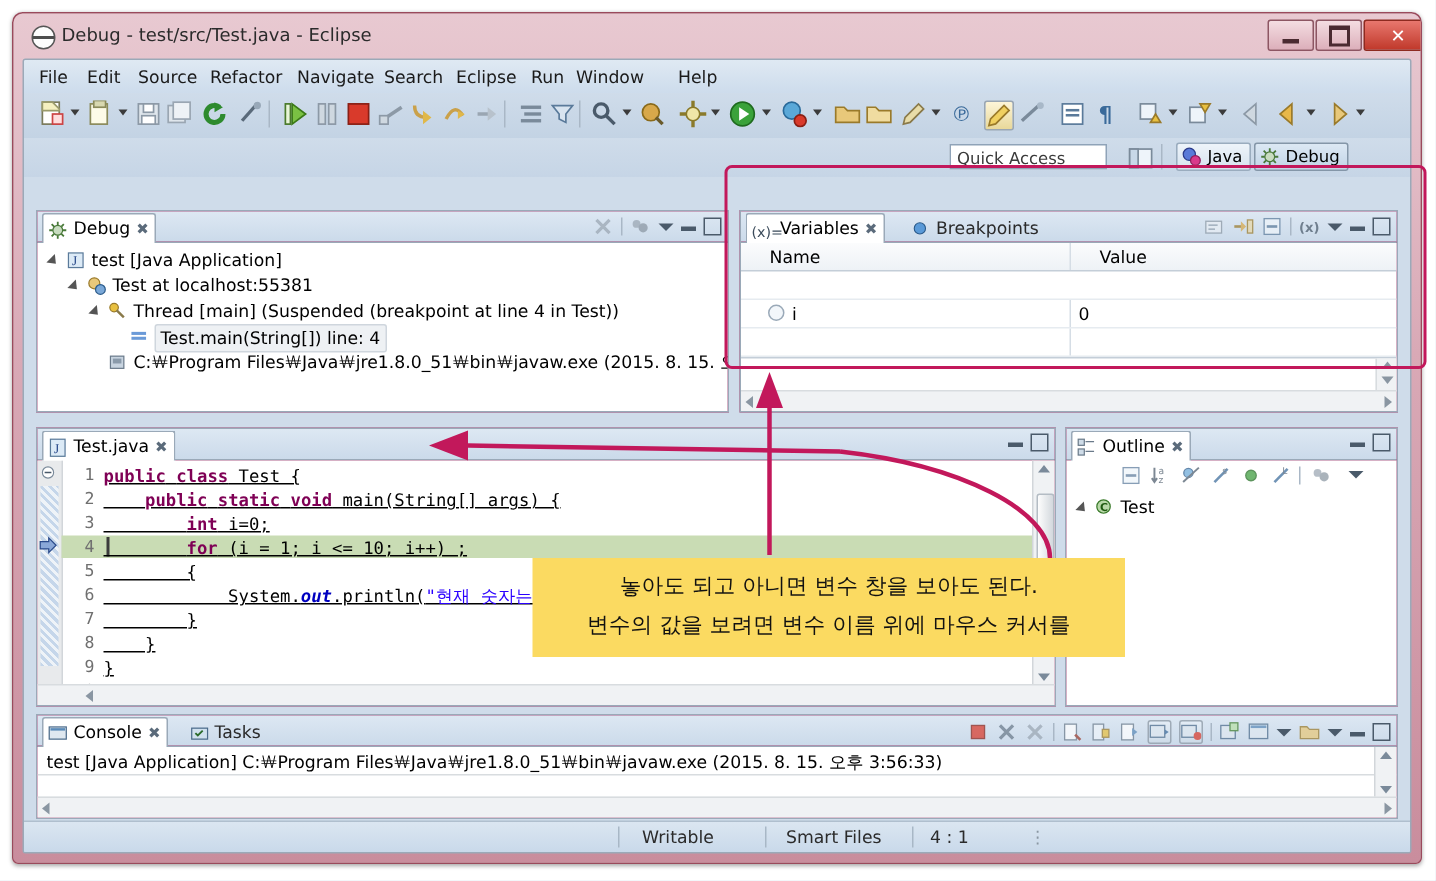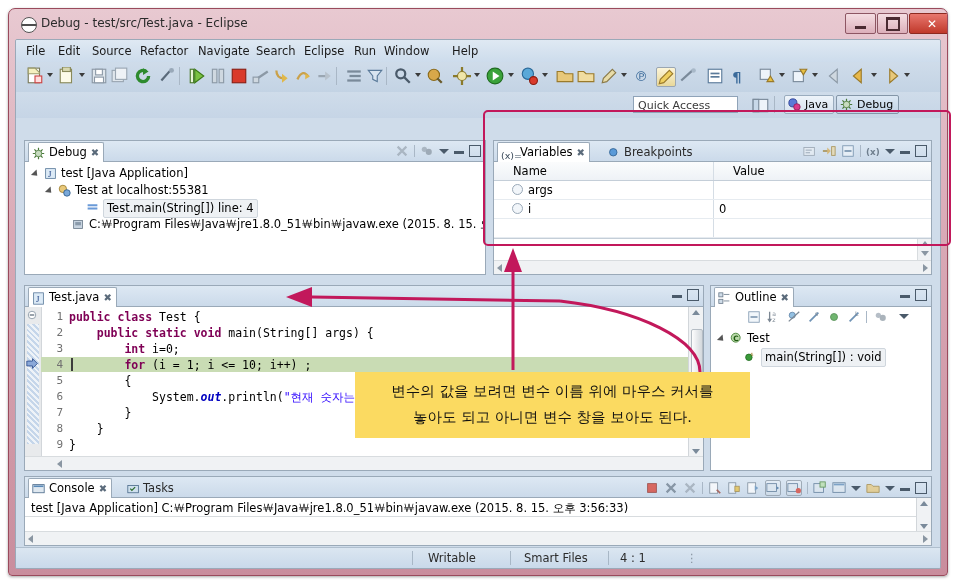--- a/index.html
+++ b/index.html
@@ -60,21 +60,21 @@
   .vt-row{display:flex;height:18px;border-bottom:1px solid #e6ebf0;font-size:11.5px;}
   .vt-row div{line-height:18px;padding-left:5px;box-sizing:border-box;}
   .vcol1{width:220px;border-right:1px solid #d5dde5;}
   .vcol2{flex:1;}
   .dot-i{display:inline-block;width:9px;height:9px;border-radius:50%;background:#f2f6fa;border:1px solid #9aa9b8;margin-right:5px;vertical-align:-1px;position:relative;}
   
   .gutter{position:absolute;left:0;top:0;width:16px;bottom:0;background:#e8eaec;border-right:1px solid #d2d6da;}
   .gutter-hatch{position:absolute;left:2px;top:17px;width:12px;height:120px;
      background:repeating-linear-gradient(45deg,#c5d6ea 0 2px,#eef3f8 2px 4px);}
   .lineno{position:absolute;left:16px;width:22px;text-align:right;font-family:"DejaVu Sans Mono","Liberation Mono",monospace;font-size:11px;color:#707070;}
-  .codeline{position:absolute;left:44px;font-family:"DejaVu Sans Mono","Liberation Mono",monospace;font-size:11.5px;white-space:pre;color:#000;}
+  .codeline{position:absolute;left:44px;font-family:"DejaVu Sans Mono","Liberation Mono",monospace;font-size:11.5px;white-space:pre;color:#000;text-decoration:underline;}
   .kw{color:#7f0055;font-weight:bold;}
   .str{color:#2a00ff;}
   .fld{color:#0000c0;font-style:italic;font-weight:bold;}
   .cur-line{position:absolute;left:16px;right:0;height:15px;background:#c9dcb4;}
   .cur-bar{position:absolute;width:2px;height:13px;background:#3c3c3c;}
   .ed-scroll{position:absolute;right:0;top:0;bottom:0;width:14px;background:#f0f2f4;border-left:1px solid #d2d6da;}
   .ed-thumb{position:absolute;left:2px;top:22px;width:10px;height:72px;background:linear-gradient(90deg,#fdfdfd,#d3d8dd);border:1px solid #b4bcc4;border-radius:2px;}
   .hscroll{position:absolute;left:0;right:0;bottom:0;height:13px;background:#f0f2f4;border-top:1px solid #d8dcdf;}
   
   .con-line{position:absolute;left:6px;top:3px;font-size:11.5px;white-space:nowrap;}
@@ -399,20 +399,30 @@
           <span class="tarrow" style="left:22px;top:5px"></span>
           <span class="ticon" style="left:33px">
             <svg viewBox="0 0 16 16">
                 <circle cx="6" cy="6" r="4.5" fill="#e8c87a" stroke="#9a7a2a"></circle>
                 <circle cx="11" cy="11" r="4" fill="#7aa8d8" stroke="#2a5a8a"></circle>
               </svg>
           </span>
           <span class="tlabel" style="left:50px">Test at localhost:55381</span>
         </div>
         <div class="trow">
+          <span class="tarrow" style="left:36px;top:5px"></span>
+          <span class="ticon" style="left:47px">
+            <svg viewBox="0 0 16 16">
+                <circle cx="5" cy="5" r="3.5" fill="#e8c040" stroke="#9a7a2a"></circle>
+                <path d="M7 7l6 6" stroke="#8a7a4a" stroke-width="2"></path>
+              </svg>
+          </span>
+          <span class="tlabel" style="left:64px">Thread [main] (Suspended (breakpoint at line 4 in Test))</span>
+        </div>
+        <div class="trow">
           <span class="ticon" style="left:61px">
             <svg viewBox="0 0 16 16">
                 <rect x="2" y="4" width="12" height="2.5" fill="#6a9ad8"></rect>
                 <rect x="2" y="8" width="12" height="2.5" fill="#6a9ad8"></rect>
               </svg>
           </span>
           <span class="tlabel sel" style="left:78px">Test.main(String[]) line: 4</span>
         </div>
         <div class="trow">
           <span class="ticon" style="left:47px">
@@ -468,23 +478,20 @@
           <span class="vmin"></span>
           <span class="vmax"></span>
         </div>
       </div>
       <div class="vbody">
         <div class="vt-head">
           <div class="vcol1">Name</div>
           <div class="vcol2">Value</div>
         </div>
         <div class="vt-row">
-          <div class="vcol1" style="padding-left:18px">
-            <span class="dot-i"></span><span>args</span>
-          </div>
         </div>
         <div class="vt-row">
           <div class="vcol1" style="padding-left:18px">
             <span class="dot-i"></span><span>i</span>
           </div>
           <div class="vcol2">0</div>
         </div>
         <div class="vt-row">
             <div class="vcol1"></div>
             <div class="vcol2"></div>
@@ -636,29 +643,20 @@
         <div class="trow" style="position:absolute;left:0;top:23px;width:100%">
           <span class="tarrow" style="left:8px;top:5px"></span>
           <span class="ticon" style="left:19px">
             <svg viewBox="0 0 16 16">
                 <circle cx="7" cy="7" r="5.5" fill="#b8d8a8" stroke="#3a7a2a"></circle>
                 <text x="4" y="11" font-size="9" fill="#1f5a10" font-weight="bold">C</text>
               </svg>
           </span>
           <span class="tlabel" style="left:36px">Test</span>
         </div>
-        <div class="trow" style="position:absolute;left:0;top:41px;width:100%">
-          <span class="ticon" style="left:33px">
-            <svg viewBox="0 0 16 16">
-                <circle cx="6" cy="9" r="4" fill="#3a9a3a" stroke="#1f6b1f"></circle>
-                <text x="8" y="7" font-size="7" fill="#9a7a2a">s</text>
-              </svg>
-          </span>
-          <span class="tlabel sel" style="left:50px">main(String[]) : void</span>
-        </div>
       </div>
     </div>
 
     <div class="view" style="left:8px;top:436px;width:908px;height:70px">
       <div class="vtabrow">
         <div class="vtab active" style="left:3px;padding-left:20px">
           <svg style="position:absolute;left:3px;top:4px;width:13px;height:13px" viewBox="0 0 16 16">
               <rect x="1" y="2" width="14" height="10" fill="#dfe8f0" stroke="#4a6a8a"></rect>
               <rect x="2" y="3" width="12" height="2" fill="#5a8ab8"></rect>
             </svg>
@@ -765,22 +763,22 @@
       <div class="st-cell" style="left:604px">4 : 1</div>
       <div class="st-cell" style="left:670px;color:#8a96a2">⋮</div>
     </div>
 
   </div>
 </div>
 
 <div class="redbox" style="left:483px;top:110px;width:468px;height:136px"></div>
 
 <div class="callout" style="left:355px;top:372px;width:395px;height:66px;padding-top:6px;box-sizing:border-box">
+  <div>놓아도 되고 아니면 변수 창을 보아도 된다.</div>
   <div>변수의 값을 보려면 변수 이름 위에 마우스 커서를</div>
-  <div>놓아도 되고 아니면 변수 창을 보아도 된다.</div>
 </div>
 
 <svg class="anno">
 
   <path d="M513 370 L513 268" stroke="#c2185b" stroke-width="3" fill="none"></path>
   <path d="M513 248 L504 272 L522 272 Z" fill="#c2185b"></path>
 
   <path d="M700 372 C700 340 640 310 560 301" stroke="#c2185b" stroke-width="3" fill="none"></path>
   <path d="M286 297 L312 287 L312 307 Z" fill="#c2185b"></path>
   <path d="M560 301 L312 297" stroke="#c2185b" stroke-width="3" fill="none"></path>

